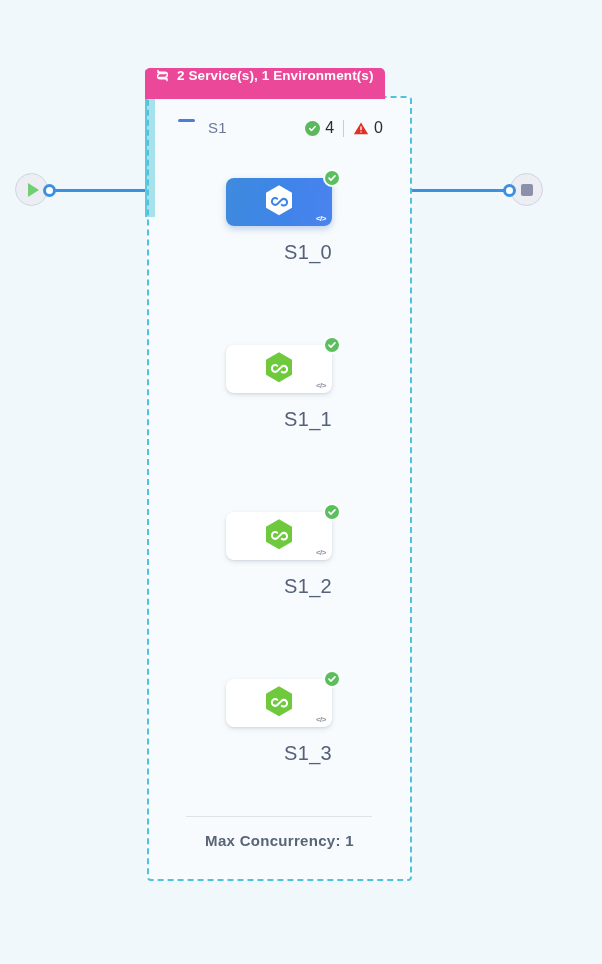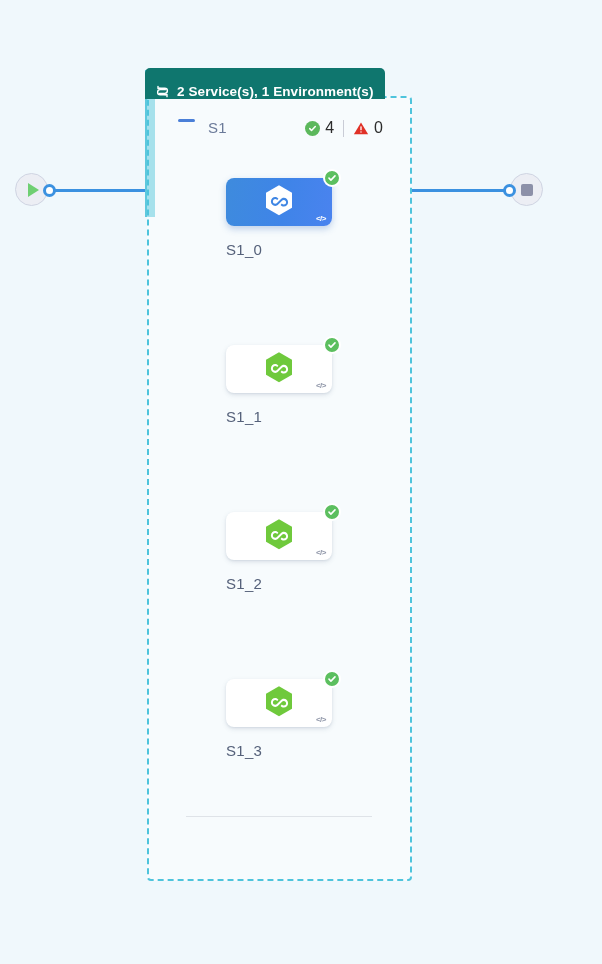--- a/index.html
+++ b/index.html
@@ -87,25 +87,25 @@
     top: 70px;
     width: 10px;
     height: 147px;
     background: #5ec8dd;
   }
   .group-tab {
     position: absolute;
     left: 145px;
     top: 68px;
     height: 31px;
-    background: #0f766e;
+    background: #ec4899;
     border-top-left-radius: 5px;
     border-top-right-radius: 5px;
     display: flex;
-    align-items: flex-end;
+    align-items: flex-start;
     gap: 7px;
     padding: 0 11px 0 10px;
     box-sizing: border-box;
     color: #ffffff;
     font-size: 13.5px;
     font-weight: bold;
     letter-spacing: .1px;
     white-space: nowrap;
     z-index: 3;
   }
@@ -209,22 +209,22 @@
     border-radius: 50%;
     background: #5cbf5f;
     border: 2px solid #ffffff;
     box-sizing: border-box;
     display: flex;
     align-items: center;
     justify-content: center;
   }
   .node-label {
     margin-top: 15px;
-    text-align: left;
-    font-size: 15px;
+    text-align: right;
+    font-size: 20px;
     color: #55617a;
     letter-spacing: .3px;
   }
 
   
   .group-divider {
     position: absolute;
     left: 186px;
     top: 816px;
     width: 186px;
@@ -359,14 +359,15 @@
       <span class="status-badge">
         <svg width="10" height="10" viewBox="0 0 12 12" fill="none">
           <path d="M2.4 6.2l2.3 2.3 4.9-5" stroke="#ffffff" stroke-width="1.9" stroke-linecap="round" stroke-linejoin="round"></path>
         </svg>
       </span>
     </div>
     <div class="node-label">S1_3</div>
   </div>
 
   <div class="group-divider"></div>
+  <div class="max-concurrency">Max Concurrency: 1</div>
 
 </div>
 
 </body></html>

